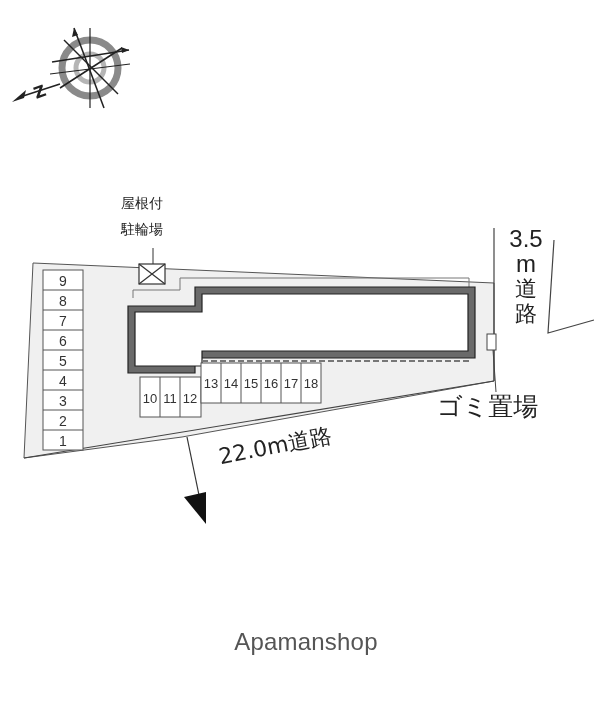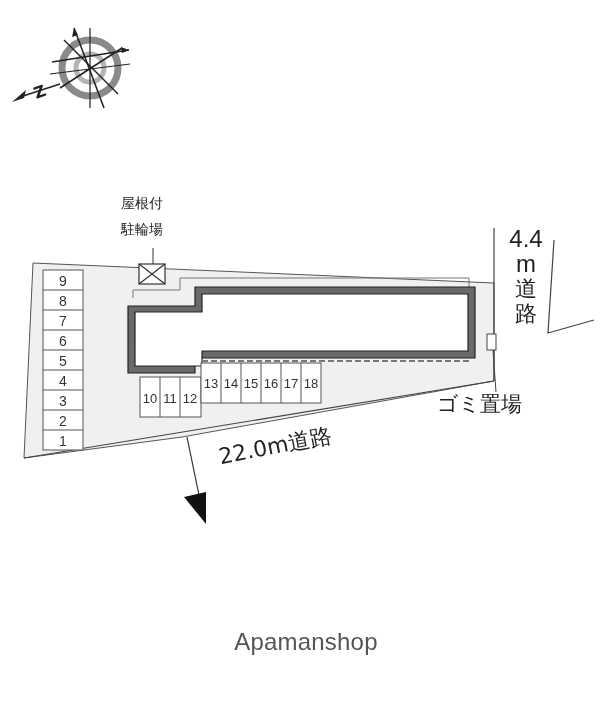--- a/index.html
+++ b/index.html
@@ -102,23 +102,23 @@
     <text class="num" x="311" y="388" font-size="13" text-anchor="middle">18</text>
   </g>
 </svg>
 
 <div class="lbl" style="left:121px; top:190px; font-size:14px; line-height:26px;">
   <div>屋根付</div>
   <div>駐輪場</div>
 </div>
 
 <div class="lbl" style="left:506px; top:226px; font-size:22px; line-height:25px; text-align:center; width:40px;">
-  <div style="font-family:'Liberation Sans', sans-serif; font-size:24px;">4.4</div>
+  <div style="font-family:'Liberation Sans', sans-serif; font-size:24px;">3.5</div>
   <div style="font-family:'Liberation Sans', sans-serif; font-size:24px;">m</div>
   <div>道</div>
   <div>路</div>
 </div>
 
-<div class="lbl" style="left:437px; top:390px; font-size:21px;">ゴミ置場</div>
+<div class="lbl" style="left:437px; top:390px; font-size:25px;">ゴミ置場</div>
 
 <div class="lbl" style="left:222px; top:442px; font-size:22px; transform:rotate(-11deg); transform-origin:left bottom;">22.0m道路</div>
 
 <div id="brand">Apamanshop</div>
 
 </body></html>

